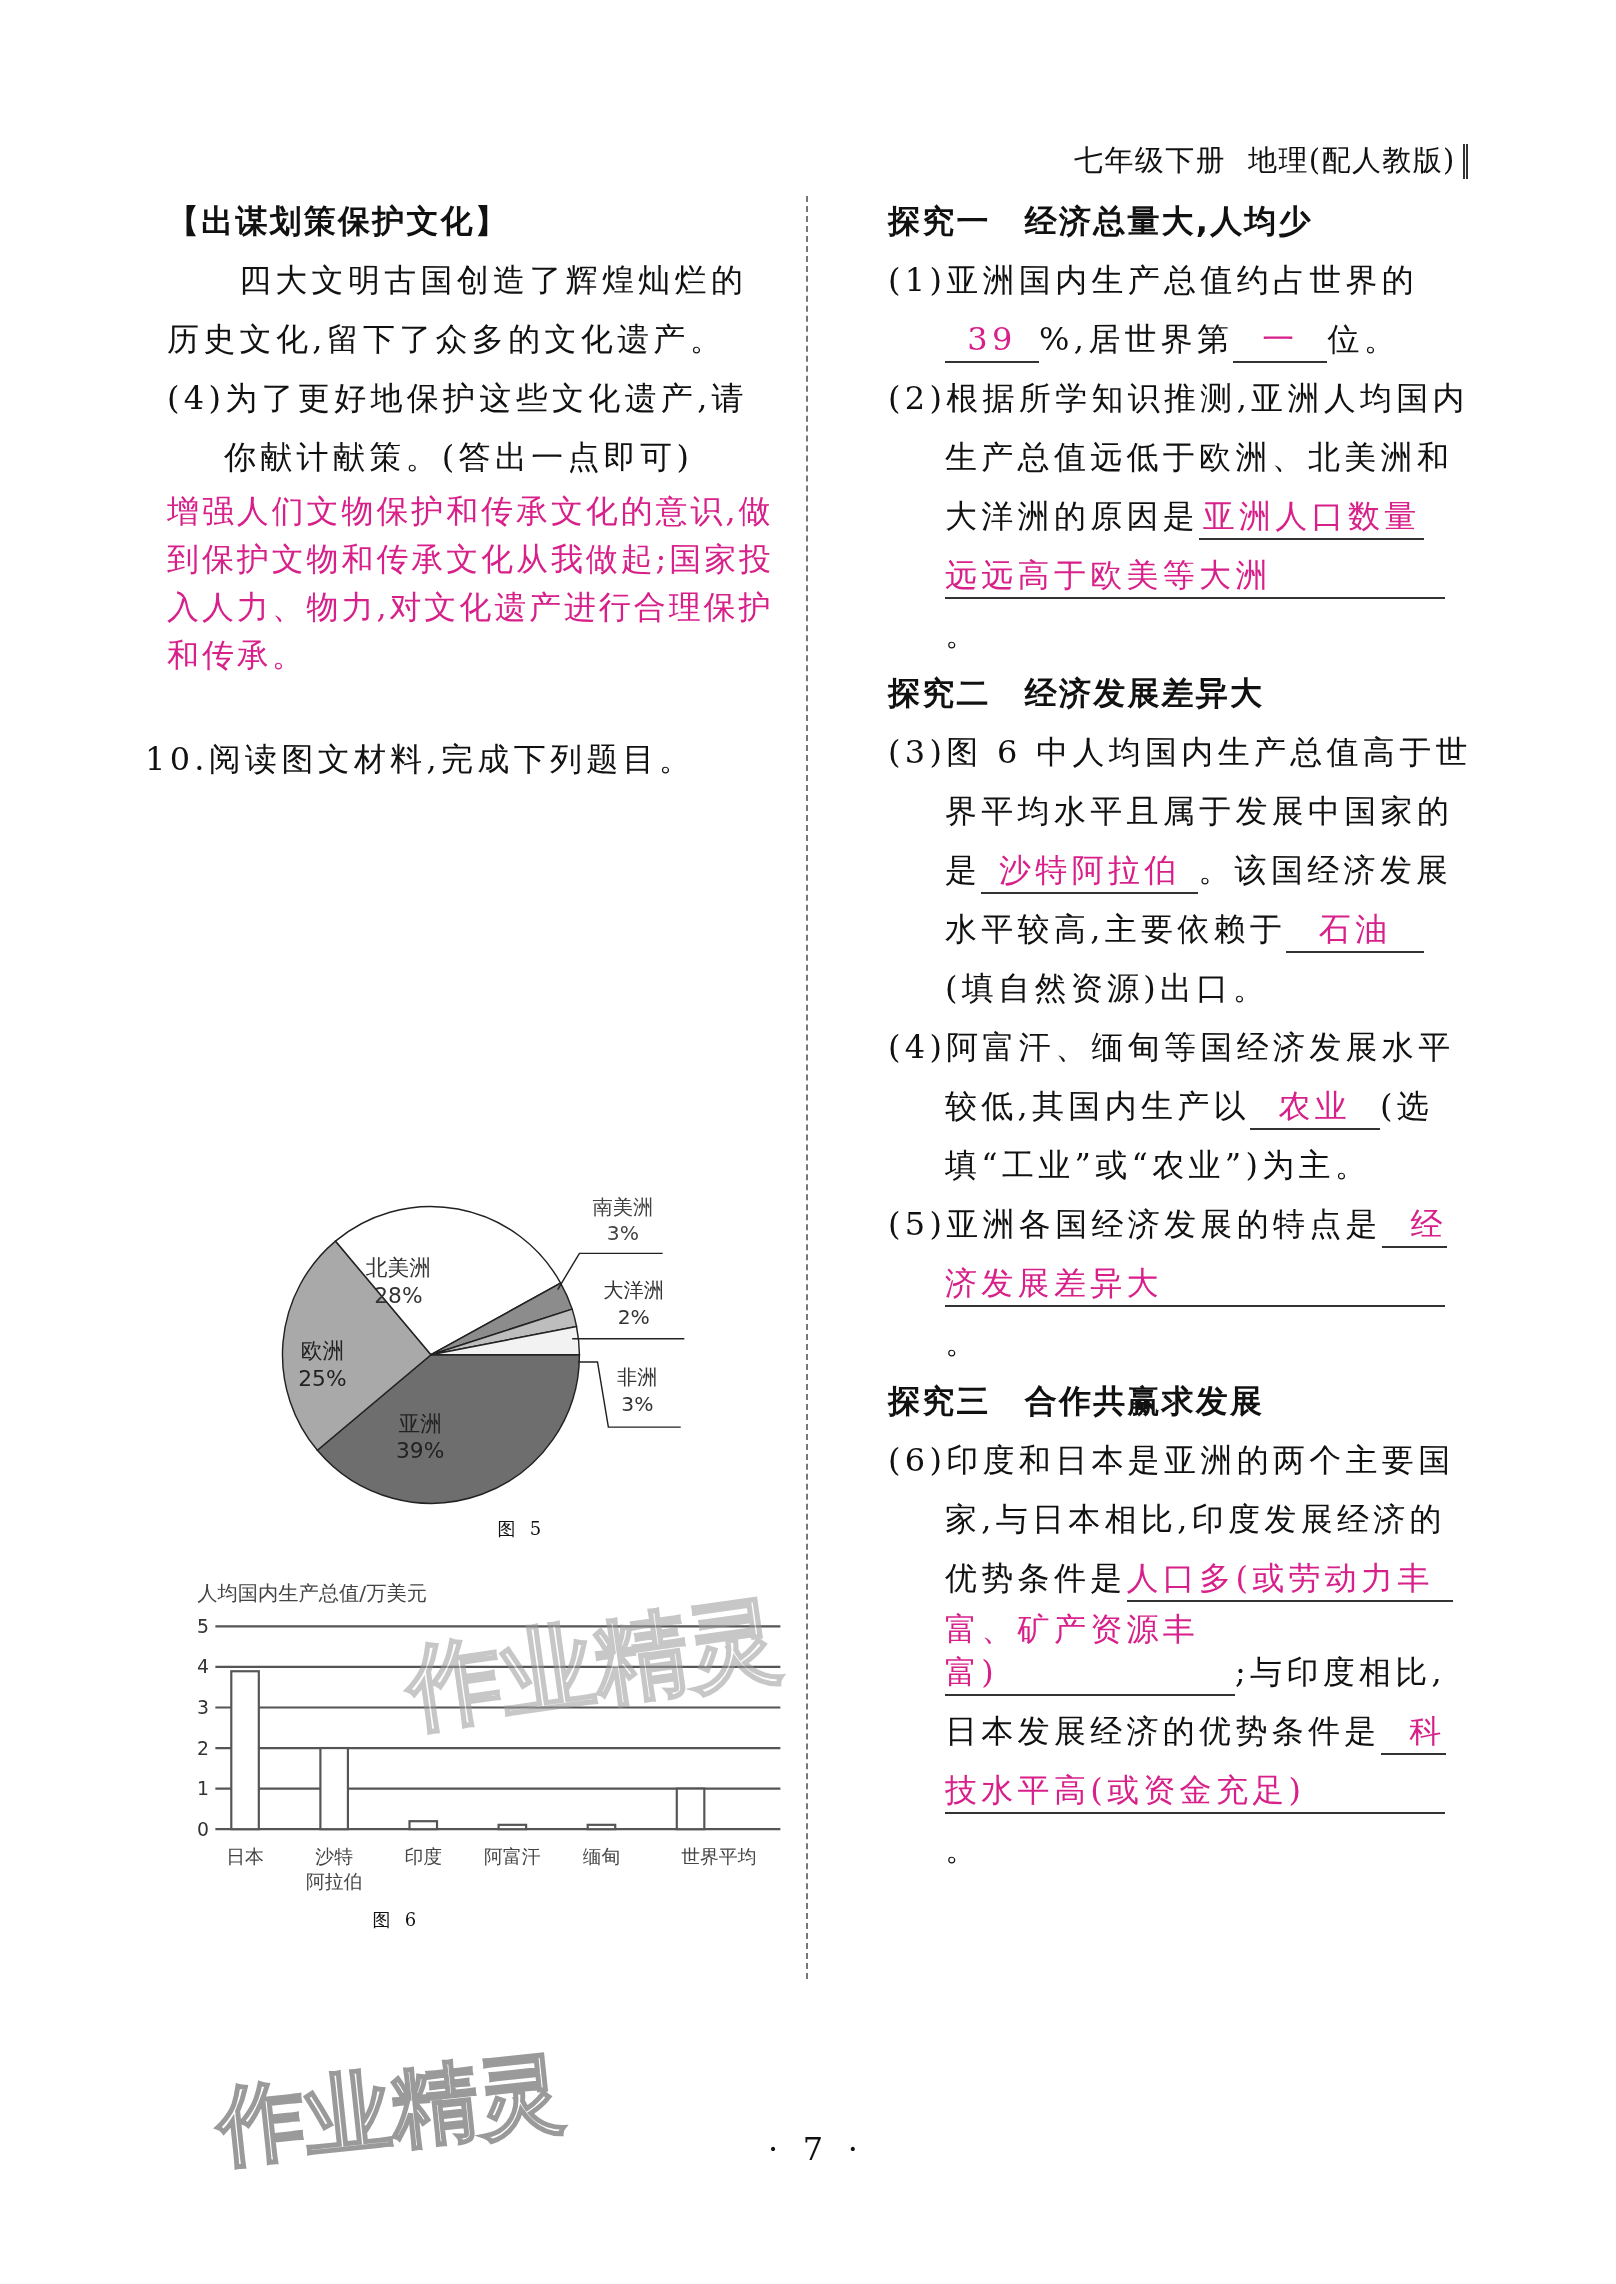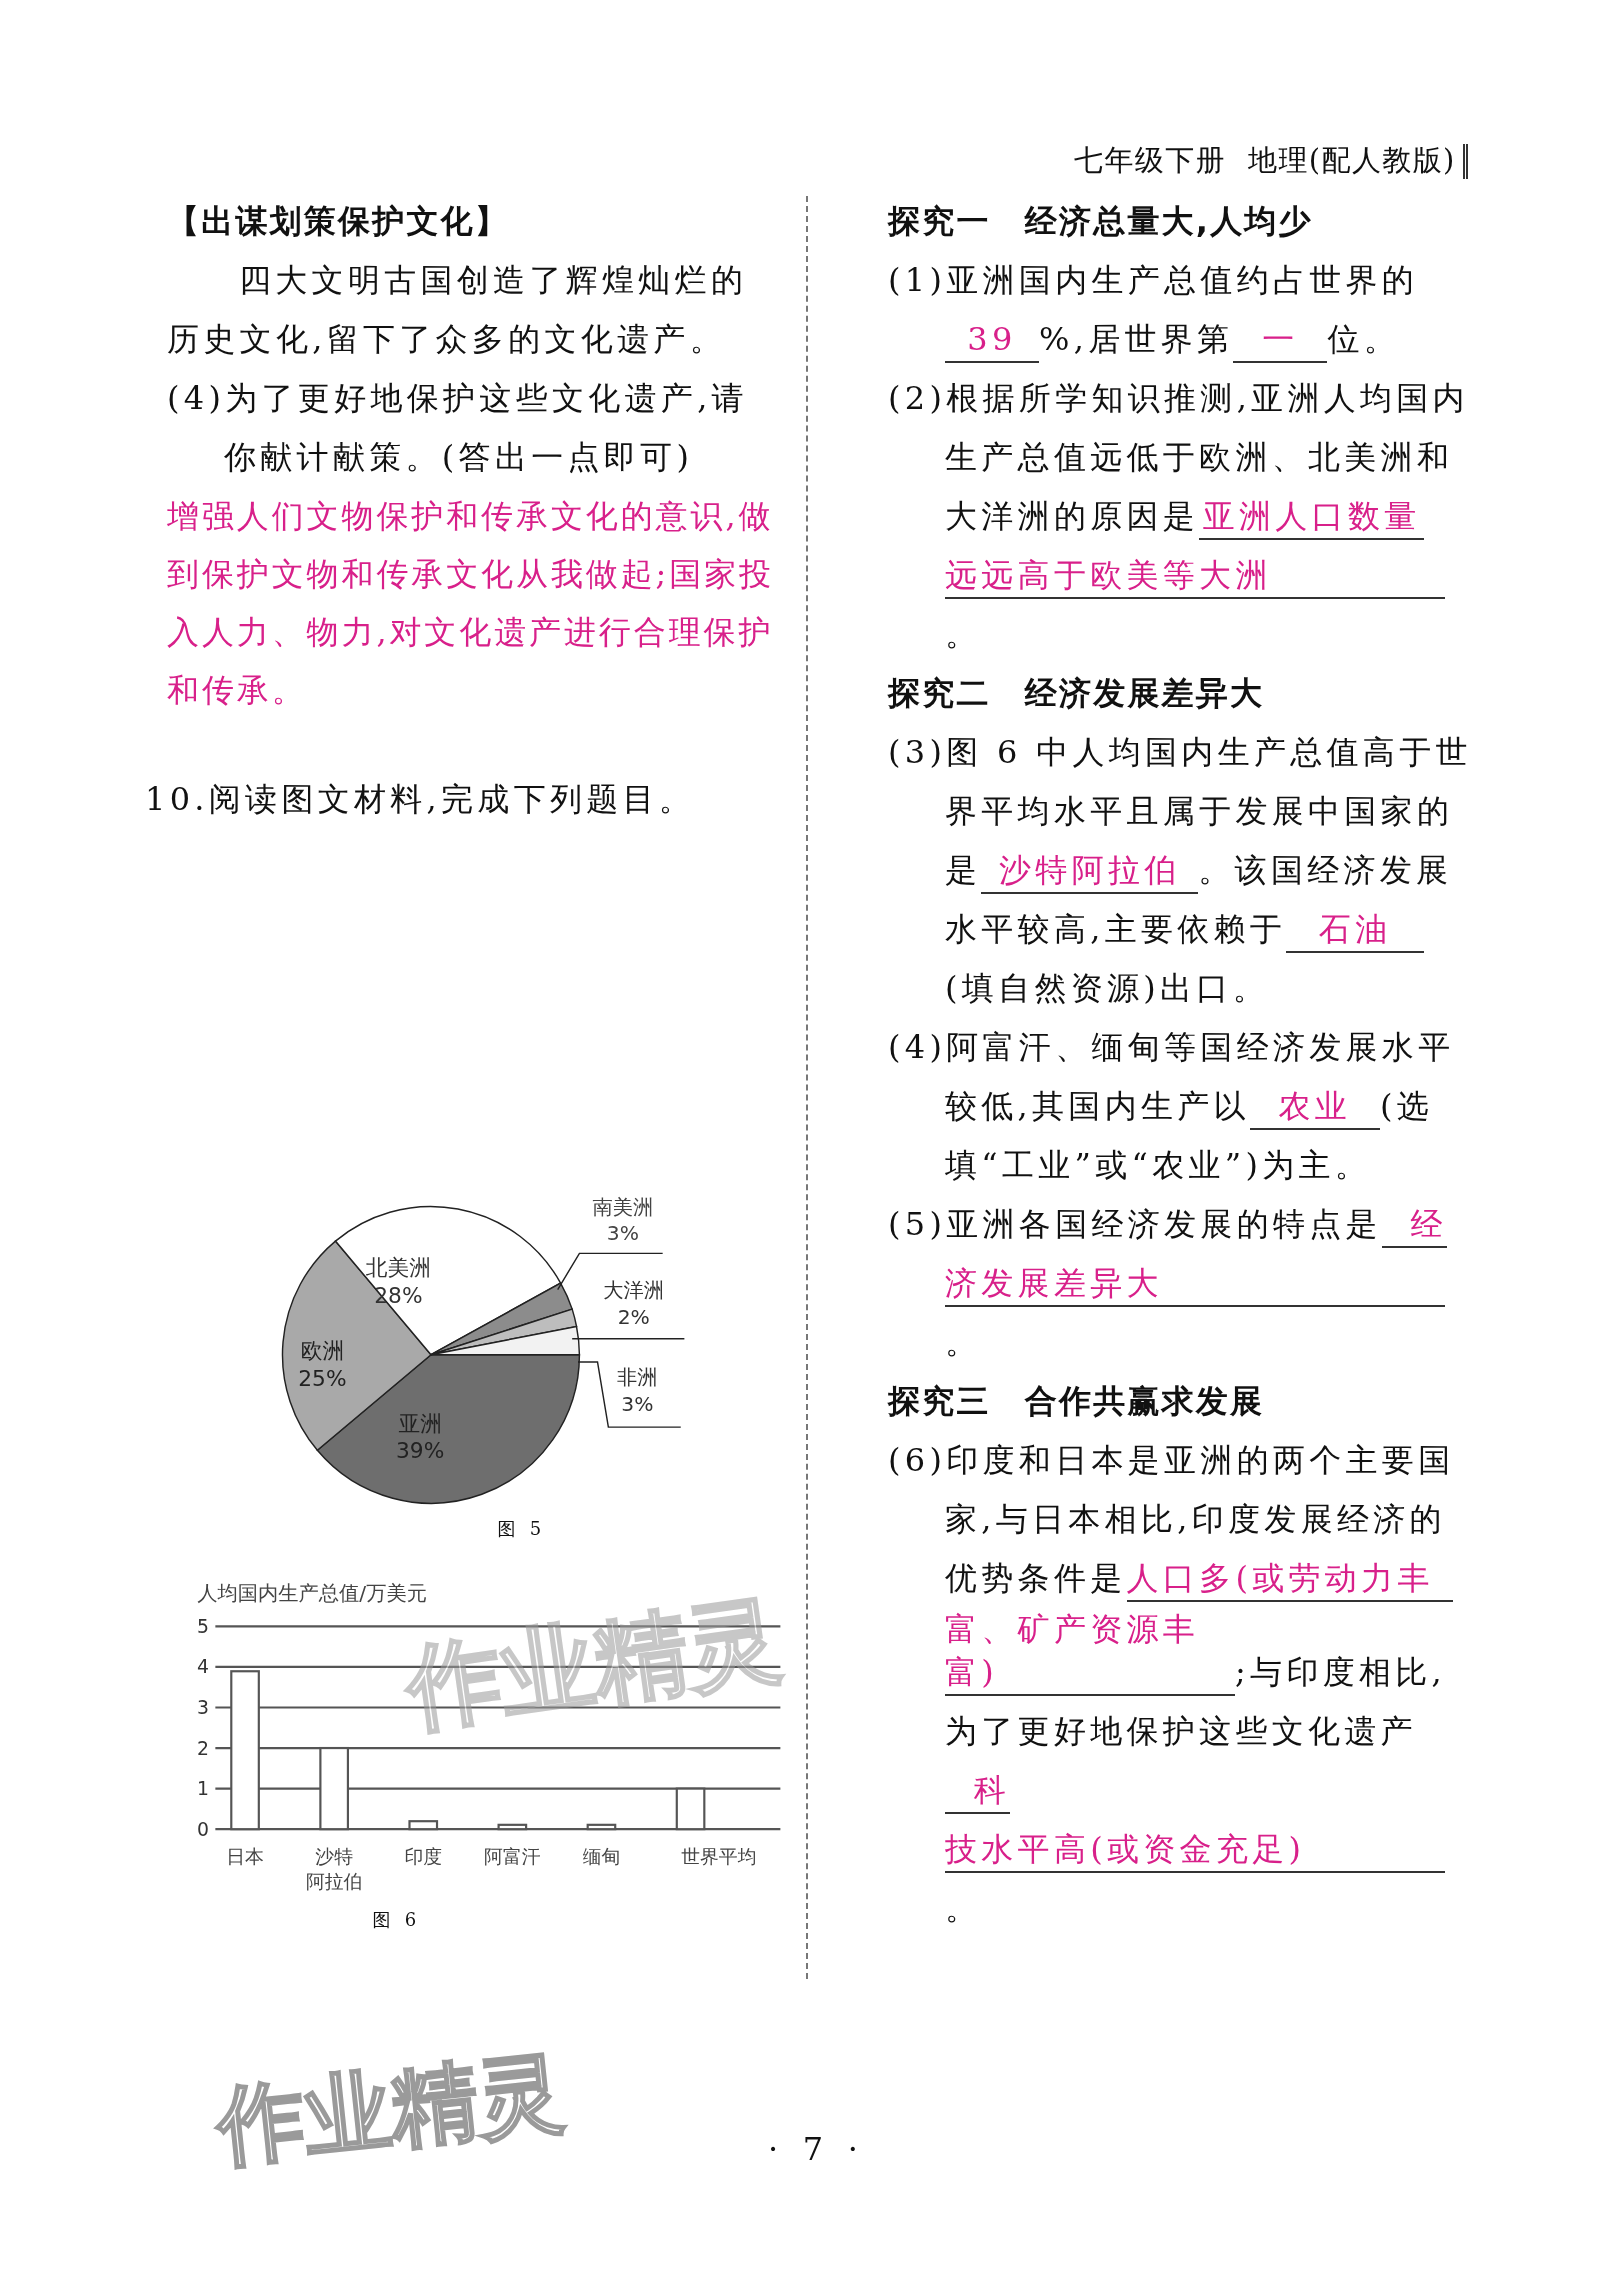--- a/index.html
+++ b/index.html
@@ -9,21 +9,21 @@
   .header { right: 149px; top: 109px; font-size: 29px; letter-spacing: 1.4px; display: flex; align-items: center; margin-top: 32px; }
   .header .sep { display: inline-block; width: 22px; }
   .header .bar { display: inline-block; width: 5px; height: 35px; border-left: 2.2px solid #333; border-right: 2.2px solid #333; margin-left: 7.2px; box-sizing: border-box; }
   .divider { left: 806px; top: 196px; height: 1783px; border-left: 2.2px dashed #777; }
   .col { font-size: 32px; line-height: 59px; letter-spacing: 4.3px; }
   .left { left: 167px; top: 192px; width: 616px; }
   .right { left: 888px; top: 192px; width: 587px; }
   .bold { font-family: "DejaVu Sans", "Liberation Sans", sans-serif; font-weight: bold; letter-spacing: 2.2px; }
   .indent1 { text-indent: 72px; }
   .hang { padding-left: 57px; text-indent: -57px; }
-  .ans-block { color: #d8208a; line-height: 58px; letter-spacing: 2.9px; }
+  .ans-block { color: #d8208a; line-height: 48px; letter-spacing: 2.9px; }
   .blank { display: inline-block; border-bottom: 2.2px solid #333; text-align: center; line-height: 43px; color: #d8208a; text-indent: 0; }
   .caption { font-size: 18px; text-align: center; letter-spacing: 4.3px; }
   .pagenum { left: 768px; top: 2130px; font-size: 32px; letter-spacing: 7.2px; }
   .watermark { font-family: "DejaVu Sans", "Liberation Sans", sans-serif; font-weight: bold; color: #fff; -webkit-text-stroke: 2.2px #9a9a9a; }
   svg text { font-family: "DejaVu Sans", "Liberation Sans", sans-serif; }
 </style>
 </head>
 <body>
 
 <div class="abs header">
@@ -143,21 +143,21 @@
     <span>(4)</span><span>阿富汗、缅甸等国经济发展水平较低,其国内生产以</span><span class="blank" style="width:130px">农业</span><span>(选填“工业”或“农业”)为主。</span>
   </div>
   <div class="hang">
     <span>(5)</span><span>亚洲各国经济发展的特点是</span><span class="blank" style="width:65px; text-align:right">经</span><br>
     <span class="blank" style="width:500px; text-align:left">济发展差异大</span><span>。</span>
   </div>
 
   <div class="bold">探究三　合作共赢求发展</div>
   <div class="hang">
     <span>(6)</span><span>印度和日本是亚洲的两个主要国家,与日本相比,印度发展经济的优势条件是</span><span class="blank" style="width:326px; text-align:left">人口多(或劳动力丰</span><br>
-    <span class="blank" style="width:290px; text-align:left">富、矿产资源丰富)</span><span>;与印度相比,为了更好地保护这些文化遗产</span><span class="blank" style="width:65px; text-align:right">科</span><br>
+    <span class="blank" style="width:290px; text-align:left">富、矿产资源丰富)</span><span>;与印度相比,日本发展经济的优势条件是</span><span class="blank" style="width:65px; text-align:right">科</span><br>
     <span class="blank" style="width:500px; text-align:left">技水平高(或资金充足)</span><span>。</span>
   </div>
 </div>
 
 <div class="abs watermark" style="left:217px; top:2051px; font-size:87px; transform: rotate(-6deg);">作业精灵</div>
 <div class="abs watermark" style="left:406px; top:1601px; font-size:94px; opacity:0.55; transform: rotate(-8deg);">作业精灵</div>
 
 <div class="abs pagenum">· 7 ·</div>
 
 

